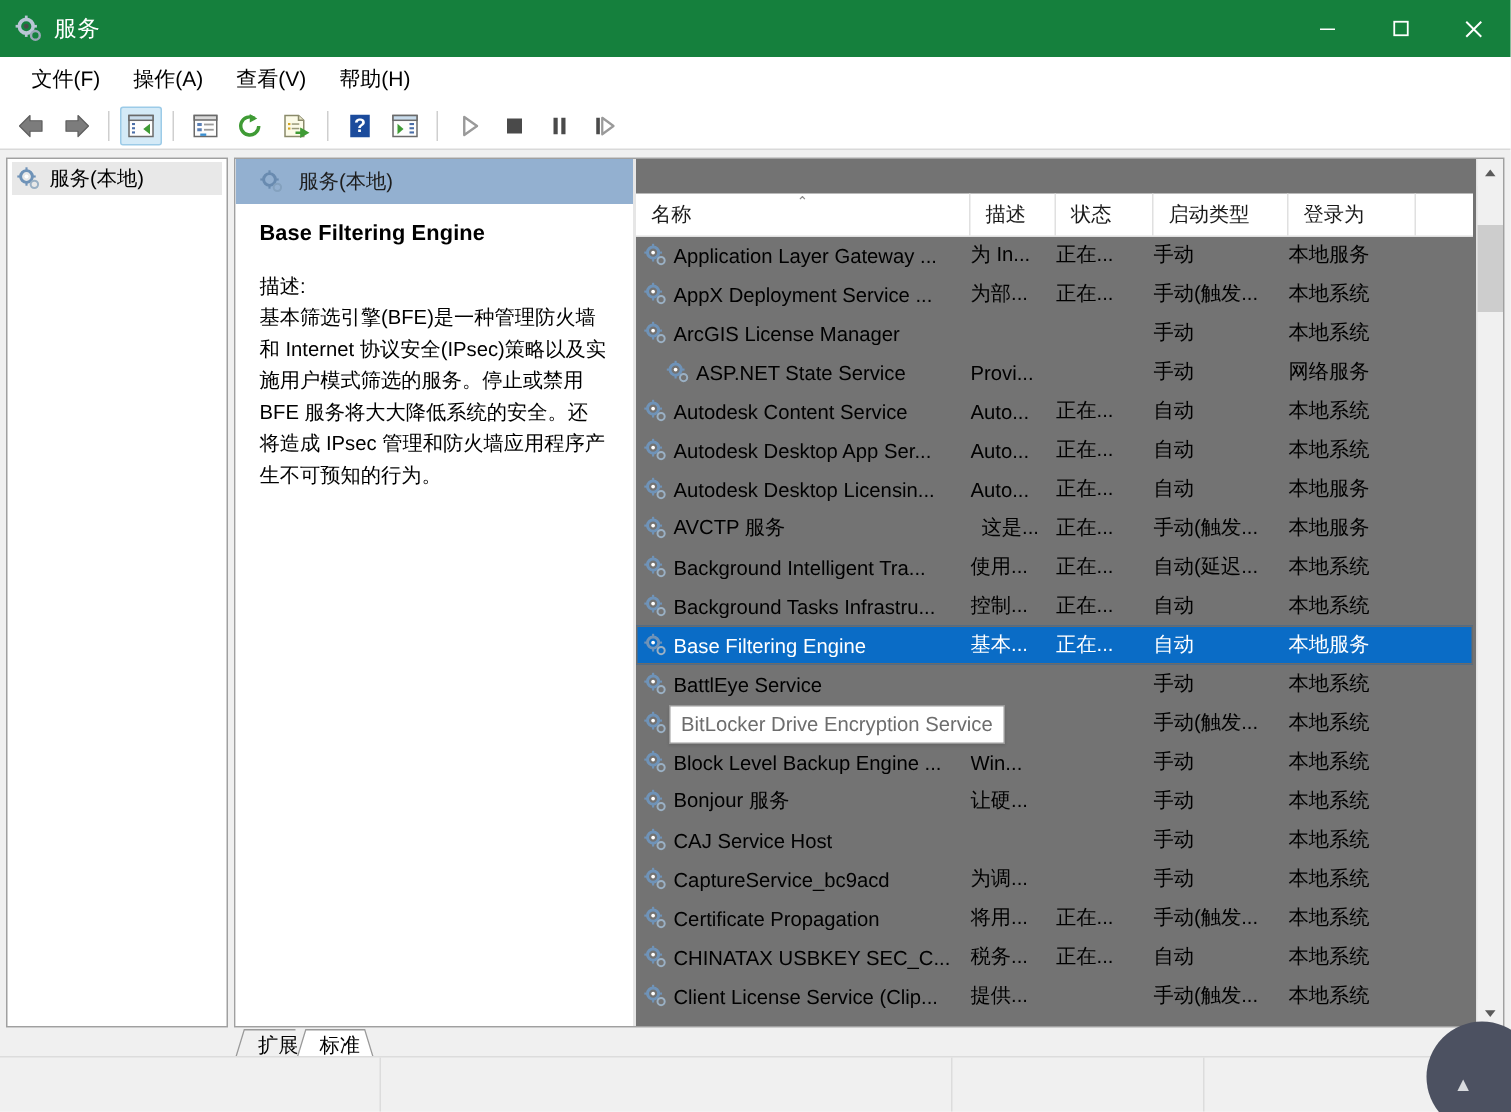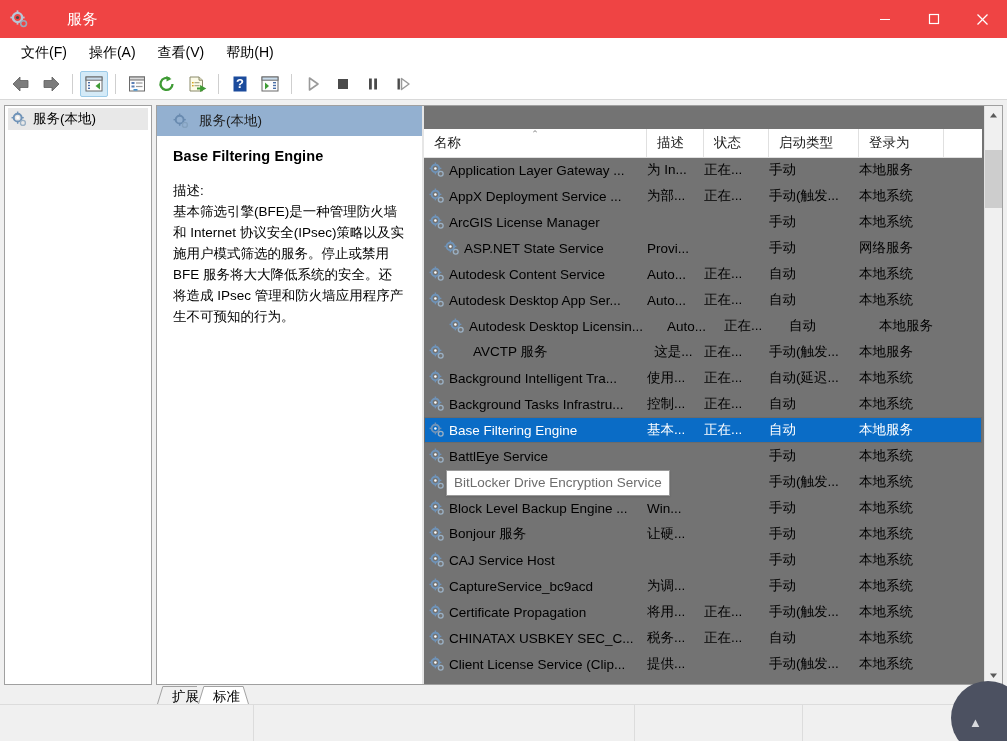--- a/index.html
+++ b/index.html
@@ -24,24 +24,23 @@
     background: #f0f0f0;
     box-sizing: border-box;
   }
 
   
   .titlebar {
     position: absolute;
     left: 0; top: 0;
     width: 1007px;
     height: 38px;
-    background: #ef4444;
+    background: #15803d;
     display: flex;
     align-items: center;
-    gap: 31px;
   }
   .title-icon {
     width: 18px; height: 18px;
     margin-left: 10px;
     margin-right: 8px;
     position: relative;
     flex: 0 0 auto;
   }
   .title-text {
     color: #ffffff;
@@ -833,21 +832,21 @@
                 <span>正在...</span>
               </div>
               <div class="cell" style="width: 90px;">
                 <span>自动</span>
               </div>
               <div class="cell" style="width: 85px;">
                 <span>本地系统</span>
               </div>
             </div>
             <div class="lv-row">
-              <div class="cell name" style="width: 223px; margin-left: 20px;">
+              <div class="cell name" style="width: 223px;">
                 <span class="row-icon"><svg width="16" height="16" viewBox="0 0 18 18">
                     <circle cx="7.2" cy="7.2" r="4.2" fill="none" stroke="#6f93b8" stroke-width="2.2"></circle>
                     <circle cx="7.2" cy="7.2" r="1.4" fill="#ffffff"></circle>
                     <g fill="#6f93b8">
                       <rect x="6.4" y="0.6" width="1.6" height="2.6"></rect>
                       <rect x="6.4" y="11.3" width="1.6" height="2.6"></rect>
                       <rect x="0.6" y="6.4" width="2.6" height="1.6"></rect>
                       <rect x="11.3" y="6.4" width="2.6" height="1.6"></rect>
                     </g>
                     <circle cx="13.2" cy="13.2" r="2.7" fill="none" stroke="#9ab0c4" stroke-width="1.5"></circle>
@@ -861,21 +860,21 @@
                 <span>正在...</span>
               </div>
               <div class="cell" style="width: 90px;">
                 <span>自动</span>
               </div>
               <div class="cell" style="width: 85px;">
                 <span>本地服务</span>
               </div>
             </div>
             <div class="lv-row">
-              <div class="cell name" style="width: 223px; gap: 24px;">
+              <div class="cell name" style="width: 223px;">
                 <span class="row-icon"><svg width="16" height="16" viewBox="0 0 18 18">
                     <circle cx="7.2" cy="7.2" r="4.2" fill="none" stroke="#6f93b8" stroke-width="2.2"></circle>
                     <circle cx="7.2" cy="7.2" r="1.4" fill="#ffffff"></circle>
                     <g fill="#6f93b8">
                       <rect x="6.4" y="0.6" width="1.6" height="2.6"></rect>
                       <rect x="6.4" y="11.3" width="1.6" height="2.6"></rect>
                       <rect x="0.6" y="6.4" width="2.6" height="1.6"></rect>
                       <rect x="11.3" y="6.4" width="2.6" height="1.6"></rect>
                     </g>
                     <circle cx="13.2" cy="13.2" r="2.7" fill="none" stroke="#9ab0c4" stroke-width="1.5"></circle>

